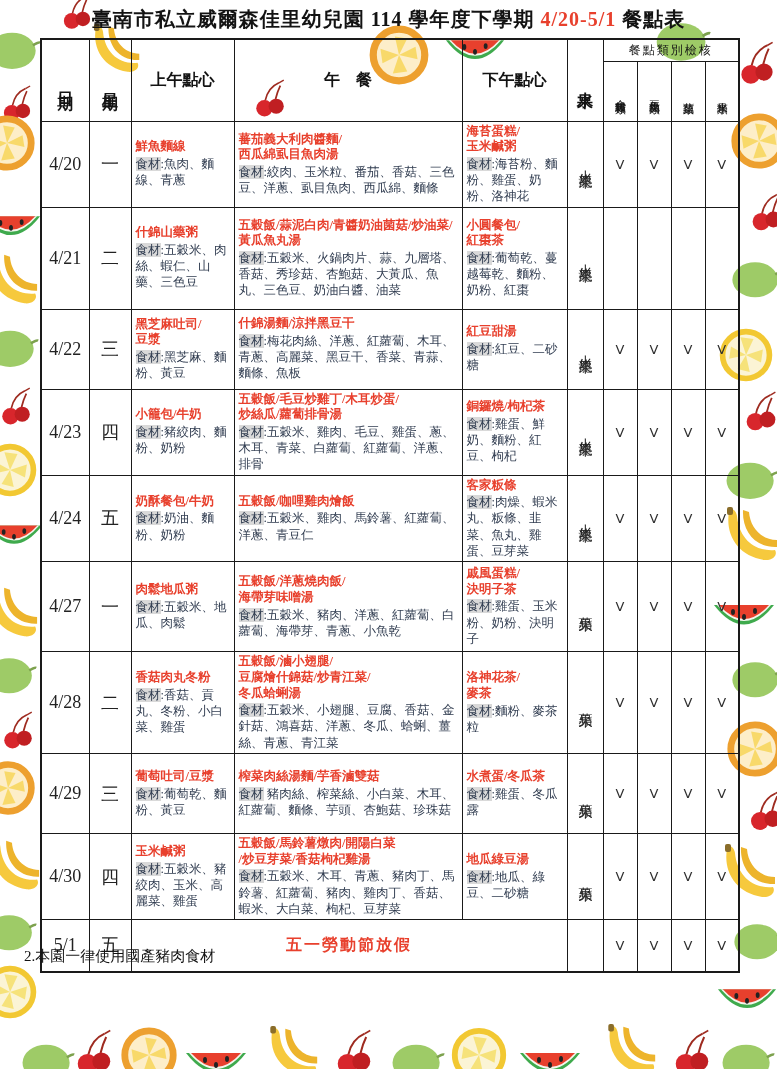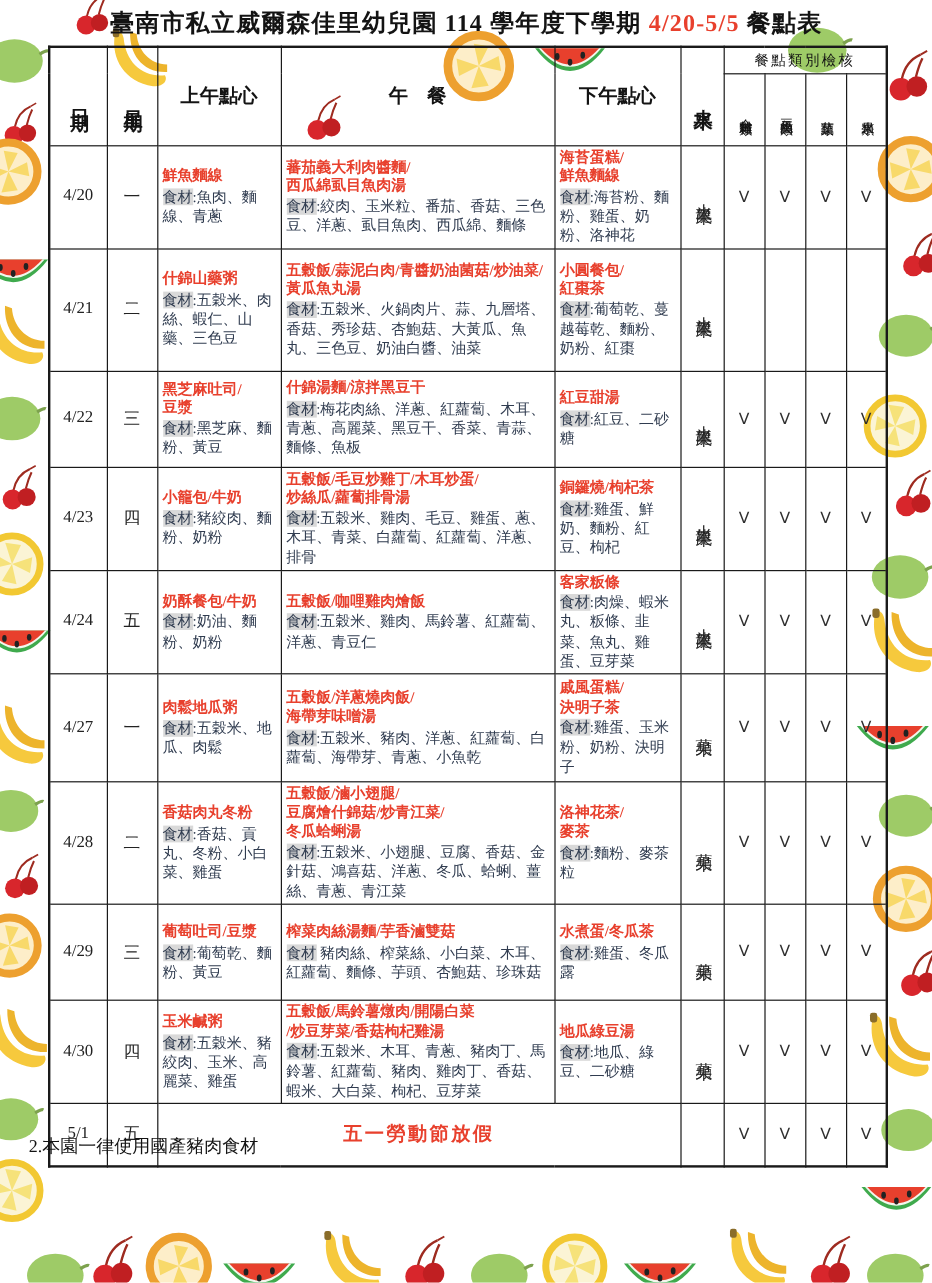--- a/index.html
+++ b/index.html
@@ -11,21 +11,21 @@
   .title .red{color:#e8402d;}
   table.menu{position:absolute;left:40px;top:38px;width:698px;border-collapse:collapse;
              table-layout:fixed;z-index:1;border:2px solid #1a1a1a;background:transparent;}
   .menu th,.menu td{border:1px solid #1a1a1a;padding:1px 3px;vertical-align:middle;overflow:hidden;}
   .menu thead th{font-weight:bold;font-size:16px;color:#131313;background:transparent;}
   .menu thead tr.h1{height:22px;}
   .menu thead tr.h2{height:60px;}
   .menu thead th.grp{font-size:12px;font-weight:normal;letter-spacing:2px;}
   .vt{writing-mode:vertical-rl;text-orientation:upright;letter-spacing:3px;display:inline-block;line-height:1;}
   .vt.s{font-size:11px;letter-spacing:1px;font-weight:normal;}
-  .menu td.c{text-align:center;font-size:14px;color:#222;}
+  .menu td.c{text-align:center;font-size:18px;color:#222;}
   .menu td.menu-cell{vertical-align:middle;padding:2px 4px;}
   .dish{color:#e8402d;font-weight:bold;font-size:12.5px;line-height:1.25;white-space:pre-line;margin-bottom:1px;}
   .ing{color:#303c50;font-size:12.5px;line-height:1.3;}
   .ing .hl{background:#d9d9d9;}
   .menu td.fruit{text-align:center;font-size:14px;color:#222;}
   .menu td.check{text-align:center;font-size:13px;color:#2f2f2f;font-family:"DejaVu Sans",sans-serif;}
   .menu td.holiday{color:#e8402d;font-weight:bold;font-size:16px;text-align:center;letter-spacing:2px;}
   tbody tr:nth-child(1){height:80px;}  tbody tr:nth-child(2){height:102px;}
   tbody tr:nth-child(3){height:80px;}  tbody tr:nth-child(4){height:76px;}
   tbody tr:nth-child(5){height:82px;}  tbody tr:nth-child(6){height:90px;}
@@ -332,21 +332,21 @@
           <path d="M45 7 L52 3" stroke="#9e2b20" stroke-width="2" fill="none"></path>
           <circle cx="24" cy="44" r="12" fill="#d8262c"></circle>
           <circle cx="41" cy="41" r="11" fill="#c01f22"></circle>
         </svg></div>
       <div class="decor" style="left: 718px; top: 1032px; width: 58px; height: 58px;"><svg viewBox="0 0 64 64" width="100%" height="100%">
           <ellipse cx="31" cy="34" rx="26" ry="20" fill="#9ecb67"></ellipse>
           <path d="M54 28 Q60 24 62 25" stroke="#7da24e" stroke-width="3" fill="none"></path>
         </svg></div>
     </div>
 
-  <h1 class="title"><span>臺南市私立威爾森佳里幼兒園 114 學年度下學期 </span><span class="red">4/20-5/5</span><span> 餐點表</span></h1>
+  <h1 class="title"><span>臺南市私立威爾森佳里幼兒園 114 學年度下學期 </span><span class="red">4/20-5/1</span><span> 餐點表</span></h1>
 
   <table class="menu">
     <colgroup>
       <col style="width:48px">
         <col style="width:42px">
         <col style="width:103px">
       <col style="width:228px">
         <col style="width:105px">
         <col style="width:36px">
       <col style="width:34px">
@@ -379,21 +379,21 @@
             <div class="dish">鮮魚麵線</div>
             <div class="ing"><span class="hl">食材</span>:魚肉、麵線、青蔥</div>
           </td>
           <td class="menu-cell">
             <div class="dish">蕃茄義大利肉醬麵/
 西瓜綿虱目魚肉湯</div>
             <div class="ing"><span class="hl">食材</span>:絞肉、玉米粒、番茄、香菇、三色豆、洋蔥、虱目魚肉、西瓜綿、麵條</div>
           </td>
           <td class="menu-cell">
             <div class="dish">海苔蛋糕/
-鮮魚麵線</div>
+玉米鹹粥</div>
             <div class="ing"><span class="hl">食材</span>:海苔粉、麵粉、雞蛋、奶粉、洛神花</div>
           </td>
           <td class="fruit"><span class="vt" style="font-size: 14px;">火龍果</span></td>
           <td class="check">V</td>
           <td class="check">V</td>
           <td class="check">V</td>
           <td class="check">V</td>
         </tr>
         <tr>
           <td class="c">4/21</td>

